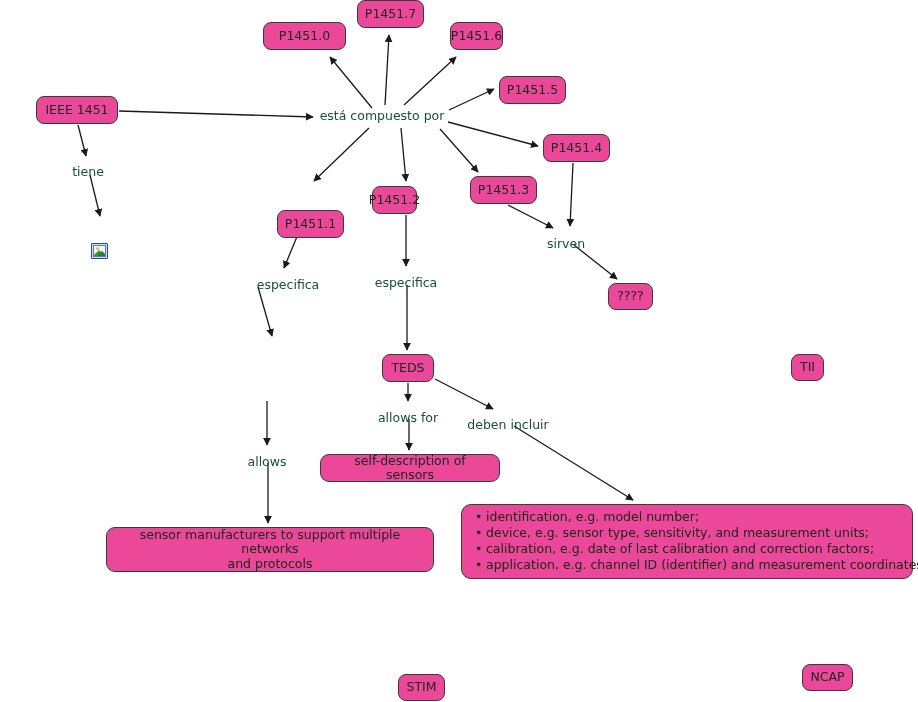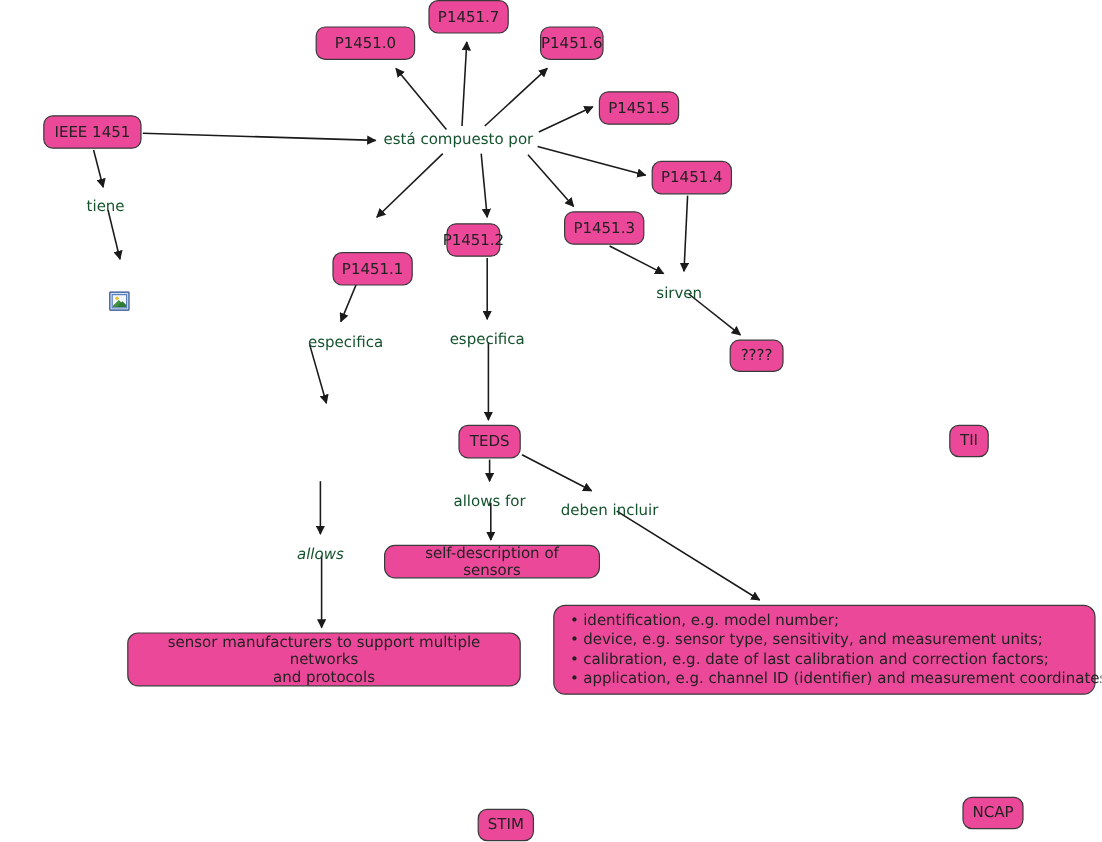--- a/index.html
+++ b/index.html
@@ -244,21 +244,21 @@
   <div class="link-label" style="left:288px; top:277px;">especifica</div>
 
   <div class="link-label" style="left:406px; top:275px;">especifica</div>
 
   <div class="link-label" style="left:566px; top:236px;">sirven</div>
 
   <div class="link-label" style="left:408px; top:410px;">allows for</div>
 
   <div class="link-label" style="left:508px; top:417px;">deben incluir</div>
 
-  <div class="link-label" style="left:267px; top:454px;font-style:italic;">allows</div>
+  <div class="link-label" style="left:267px; top:454px;">allows</div>
 
   <div class="img-badge" style="left:91px; top:243px;">
     <div class="pic">
       <div class="sun"></div>
       <div class="hill"></div>
       <div class="hill2"></div>
     </div>
   </div>
 
 </div>

